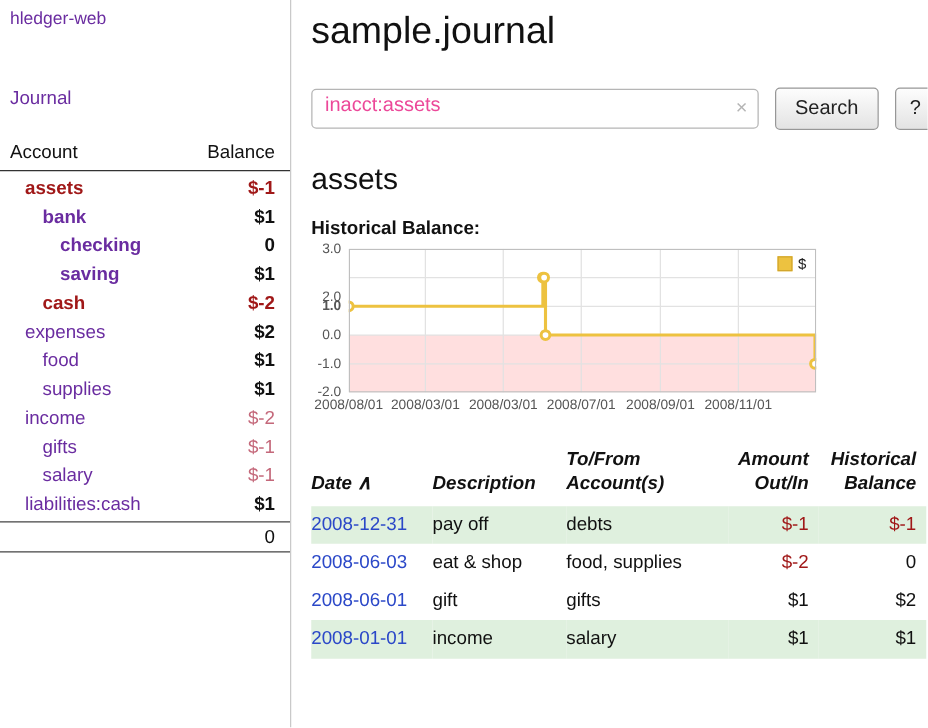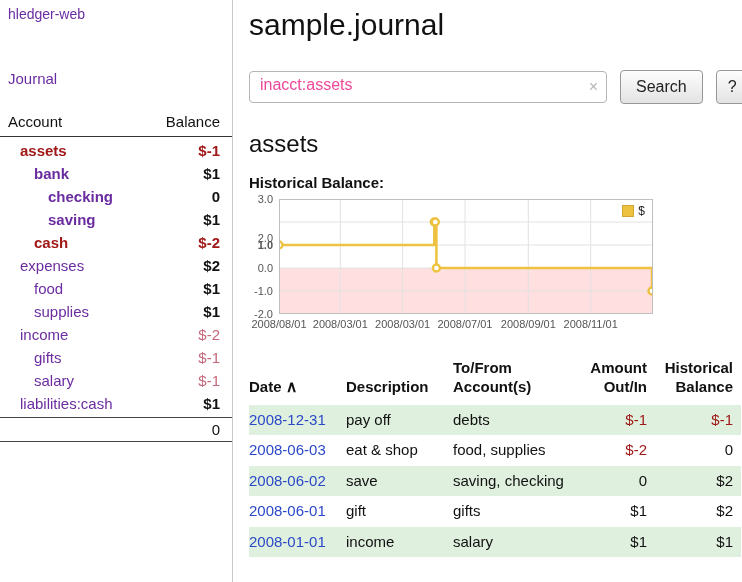--- a/index.html
+++ b/index.html
@@ -61,21 +61,21 @@
   .plot svg { display:block; }
   .legend {
     position:absolute; top:4px; right:5px; display:flex; align-items:center; gap:4px;
     background:rgba(255,255,255,0.85); padding:1px 3px; font-size:12px; color:#222;
   }
   .swatch { width:12px; height:12px; display:inline-block; border:1px solid #d2a62c; }
   .xtick { position:absolute; top:119px; transform:translateX(-50%); font-size:11px; color:#555; white-space:nowrap; }
 
   
   table { border-collapse:collapse; margin-top:4px; table-layout:fixed; }
-  th { font-size:15px; font-weight:bold; text-align:left; vertical-align:bottom; padding:4px 8px 8px 0; line-height:1.25; }
+  th { font-size:15px; font-weight:bold; text-align:left; vertical-align:bottom; padding:4px 8px 8px 0; line-height:1.25;font-style:italic; }
   td { font-size:15px; padding:5px 8px 6px 0; vertical-align:top; line-height:1.3; }
   .c-date { width:97px; }
   .c-desc { width:107px; }
   .c-acct { width:130px; }
   .c-amt  { width:72px;  text-align:right; }
   .c-bal  { width:86px;  text-align:right; }
   tr.stripe { background:var(--row-green); }
   .date-link { color:var(--link-blue); cursor:pointer; }
   .neg { color:var(--maroon); }
   .sort { font-weight:bold; font-size:16px; }
@@ -230,27 +230,20 @@
             <td class="c-amt neg">$-1</td>
             <td class="c-bal neg">$-1</td>
           </tr>
           <tr>
             <td class="c-date"><span class="date-link">2008-06-03</span></td>
             <td class="c-desc">eat &amp; shop</td>
             <td class="c-acct">food, supplies</td>
             <td class="c-amt neg">$-2</td>
             <td class="c-bal">0</td>
           </tr>
-          <tr class="stripe">
-            <td class="c-date"><span class="date-link">2008-06-02</span></td>
-            <td class="c-desc">save</td>
-            <td class="c-acct">saving, checking</td>
-            <td class="c-amt">0</td>
-            <td class="c-bal">$2</td>
-          </tr>
           <tr>
             <td class="c-date"><span class="date-link">2008-06-01</span></td>
             <td class="c-desc">gift</td>
             <td class="c-acct">gifts</td>
             <td class="c-amt">$1</td>
             <td class="c-bal">$2</td>
           </tr>
           <tr class="stripe">
             <td class="c-date"><span class="date-link">2008-01-01</span></td>
             <td class="c-desc">income</td>

